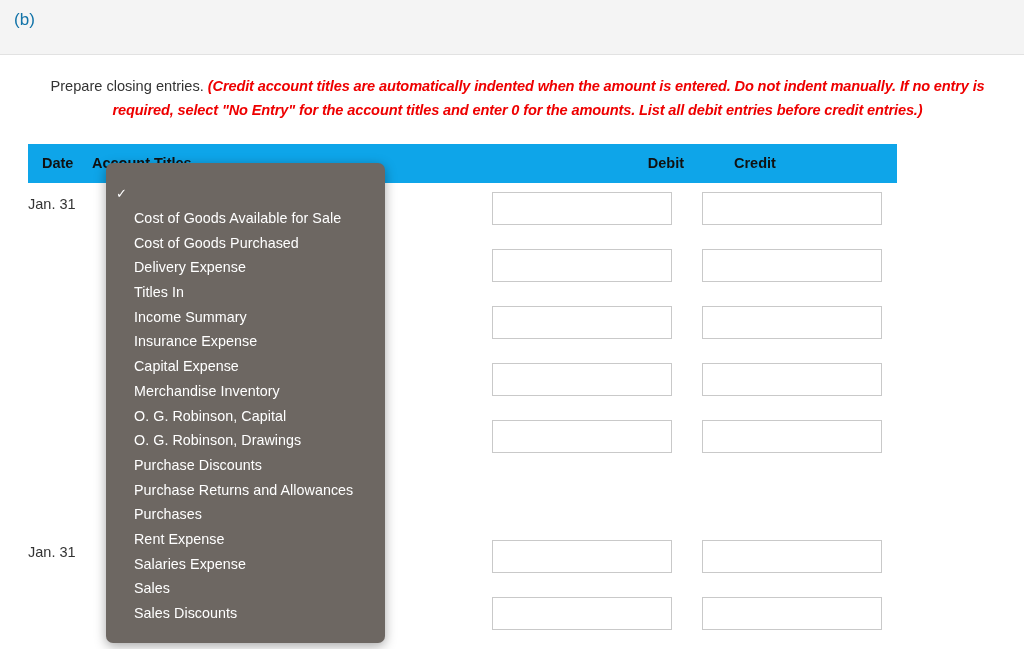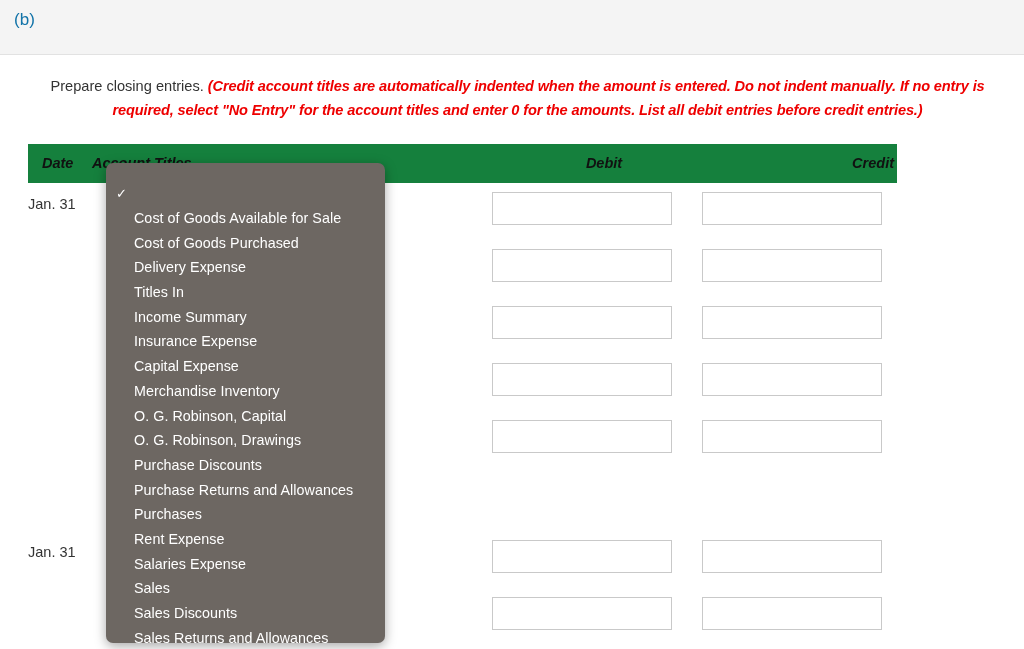--- a/index.html
+++ b/index.html
@@ -58,35 +58,34 @@
   
   .journal {
     position: absolute;
     left: 28px;
     top: 144px;
     width: 869px;
   }
   .jhead {
     position: relative;
     height: 39px;
-    background: #15803d;
-    font-style: italic;
+    background: #0ea5e9;
   }
   .jhead .h {
     position: absolute;
     top: 11px;
     font-size: 14.5px;
     font-weight: bold;
     color: #111111;
     font-family: "Liberation Sans", sans-serif;
   }
   .h-date   { left: 14px; }
   .h-titles { left: 64px; }
-  .h-debit  { left: 496px; width: 160px; text-align: center; }
-  .h-credit { left: 706px; width: 160px; text-align: right; }
+  .h-debit  { left: 496px; width: 160px; text-align: right; }
+  .h-credit { left: 706px; width: 160px; text-align: left; }
 
   
   .jbody {
     position: relative;
     height: 466px;
   }
   .row {
     position: absolute;
     left: 0;
     width: 869px;
@@ -251,14 +250,13 @@
     <div class="dd-item">Merchandise Inventory</div>
     <div class="dd-item">O. G. Robinson, Capital</div>
     <div class="dd-item">O. G. Robinson, Drawings</div>
     <div class="dd-item">Purchase Discounts</div>
     <div class="dd-item">Purchase Returns and Allowances</div>
     <div class="dd-item">Purchases</div>
     <div class="dd-item">Rent Expense</div>
     <div class="dd-item">Salaries Expense</div>
     <div class="dd-item">Sales</div>
     <div class="dd-item">Sales Discounts</div>
-    <div class="dd-item">Sales Returns and Allowances</div>
   </div>
 
 </body></html>

